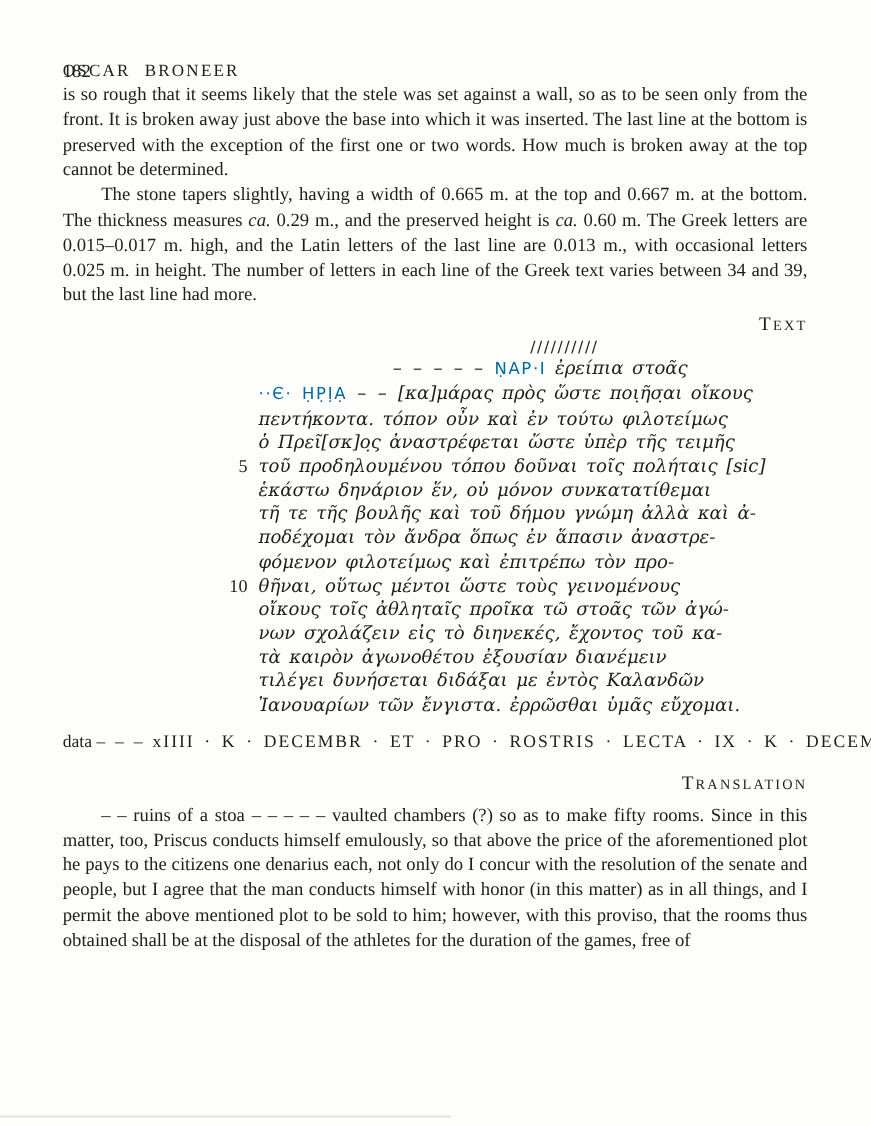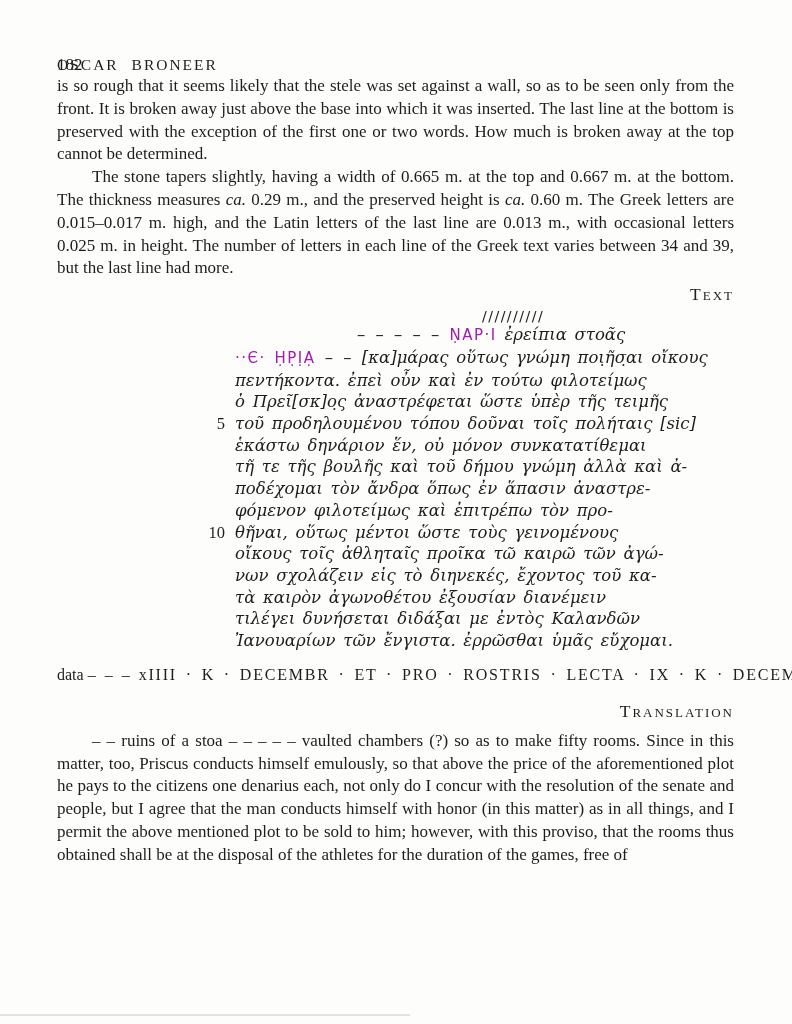--- a/index.html
+++ b/index.html
@@ -72,21 +72,21 @@
     width: 36px; text-align: right;
     font-family: "Liberation Serif", serif;
     font-style: normal;
     font-size: 16.5px;
   }
   .s-caps {
     font-family: "DejaVu Sans", sans-serif;
     font-style: normal;
     font-size: 15px;
     letter-spacing: 1.5px;
-    color: #a21caf;
+    color: #0369a1;
   }
   .s-dash {
     font-style: normal;
     letter-spacing: 1px;
     word-spacing: 3px;
   }
   
   .latin-line {
     margin-top: 14px;
     text-align: center;
@@ -116,31 +116,31 @@
     <p class="body-par p1">is so rough that it seems likely that the stele was set against a wall, so as to be seen only from the front.  It is broken away just above the base into which it was inserted.  The last line at the bottom is preserved with the exception of the first one or two words.  How much is broken away at the top cannot be determined.</p>
 
     <p class="body-par indent"><span>The stone tapers slightly, having a width of 0.665 m. at the top and 0.667 m. at the bottom.  The thickness measures </span><span class="s-i">ca.</span><span> 0.29 m., and the preserved height is </span><span class="s-i">ca.</span><span> 0.60 m.  The Greek letters are 0.015–0.017 m. high, and the Latin letters of the last line are 0.013 m., with occasional letters 0.025 m. in height.  The number of letters in each line of the Greek text varies between 34 and 39, but the last line had more.</span></p>
 
     <h3 class="sc">Text</h3>
 
     <div class="gk-block">
       <div class="gk-hash">//////////</div>
       <div>
           <div class="gk-line" style="padding-left: 122px;"><span class="s-dash">– – – – – </span><span class="s-caps">ṆAP·I</span><span> ἐρείπια στοᾶς</span></div>
-          <div class="gk-line"><span class="s-caps">··Є· ḤP̣ỊẠ</span><span class="s-dash"> – – </span><span>[κα]μάρας οὕτως γνώμη ποι̣ῆσ̣αι οἴκους</span></div>
-          <div class="gk-line"><span>πεντήκοντα.  ἐπεὶ οὖν καὶ ἐν τούτω φιλοτείμως</span></div>
+          <div class="gk-line"><span class="s-caps">··Є· ḤP̣ỊẠ</span><span class="s-dash"> – – </span><span>[κα]μάρας πρὸς ὥστε ποι̣ῆσ̣αι οἴκους</span></div>
+          <div class="gk-line"><span>πεντήκοντα.  τόπον οὖν καὶ ἐν τούτω φιλοτείμως</span></div>
           <div class="gk-line"><span>ὁ Πρεῖ[σκ]ο̣ς ἀναστρέφεται ὥστε ὑπὲρ τῆς τειμῆς</span></div>
           <div class="gk-line"><span class="gk-num">5</span><span>τοῦ προδηλουμένου τόπου δοῦναι τοῖς πολήταις [</span><span class="s-i">sic</span><span>]</span></div>
           <div class="gk-line"><span>ἑκάστω δηνάριον ἕν, οὐ μόνον συνκατατίθεμαι</span></div>
           <div class="gk-line"><span>τῆ τε τῆς βουλῆς καὶ τοῦ δήμου γνώμη ἀλλὰ καὶ ἀ-</span></div>
           <div class="gk-line"><span>ποδέχομαι τὸν ἄνδρα ὅπως ἐν ἅπασιν ἀναστρε-</span></div>
           <div class="gk-line"><span>φόμενον φιλοτείμως καὶ ἐπιτρέπω τὸν προ-</span></div>
           <div class="gk-line"><span class="gk-num">10</span></div>
           <div class="gk-line"><span>θῆναι, οὕτως μέντοι ὥστε τοὺς γεινομένους</span></div>
-          <div class="gk-line"><span>οἴκους τοῖς ἀθληταῖς προῖκα τῶ καιρῶ τῶν ἀγώ-</span></div>
+          <div class="gk-line"><span>οἴκους τοῖς ἀθληταῖς προῖκα τῶ στοᾶς τῶν ἀγώ-</span></div>
           <div class="gk-line"><span>νων σχολάζειν εἰς τὸ διηνεκές, ἔχοντος τοῦ κα-</span></div>
           <div class="gk-line"><span>τὰ καιρὸν ἀγωνοθέτου ἐξουσίαν διανέμειν</span></div>
           <div class="gk-line"><span>τιλέγει δυνήσεται διδάξαι με ἐντὸς Καλανδῶν</span></div>
           <div class="gk-line"><span>Ἰανουαρίων τῶν ἔνγιστα. ἐρρῶσθαι ὑμᾶς εὔχομαι.</span></div>
         </div>
     </div>
 
     <div class="latin-line"><span class="s-rom">data </span><span class="s-dash">– – – </span><span class="s-lat">xIIII · K · DECEMBR · ET · PRO · ROSTRIS · LECTA · IX · K · DECEMBR ·</span></div>
 
     <h3 class="sc sc-tr">Translation</h3>

